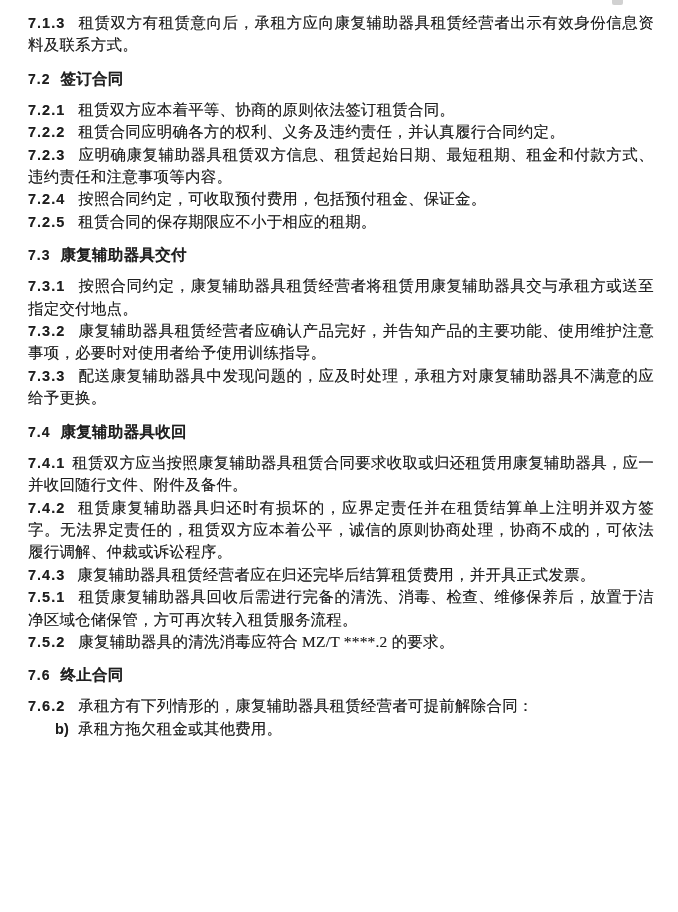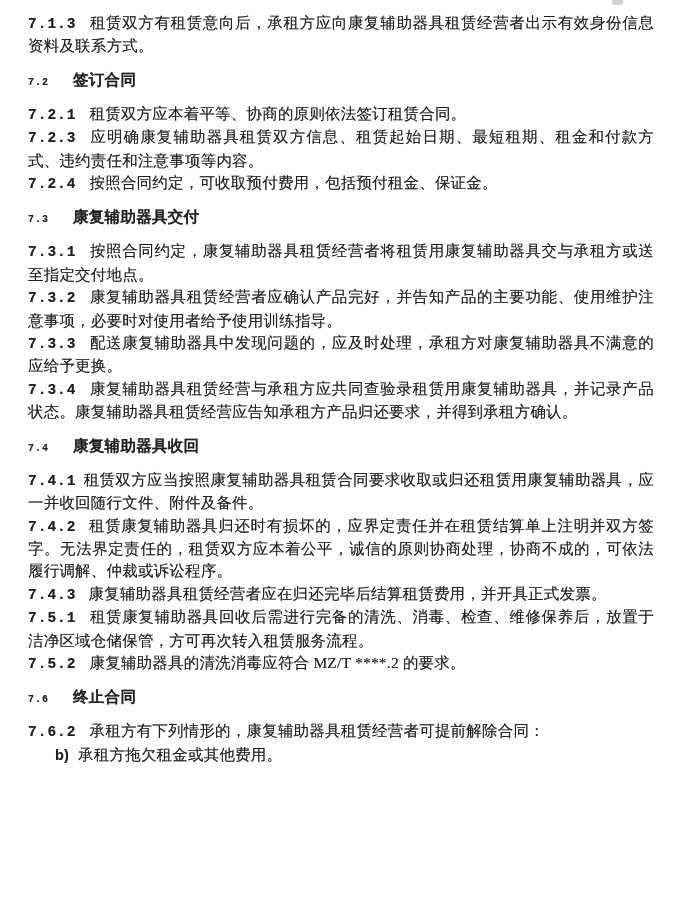--- a/index.html
+++ b/index.html
@@ -20,38 +20,38 @@
     left: 28px;
     width: 626px;
   }
   .clause {
     font-size: 15.5px;
     line-height: 22.4px;
     text-align: justify;
     letter-spacing: 0.2px;
   }
   .clause-num {
-    font-family: Liberation Mono, monospace;
+    font-family: Liberation Sans, sans-serif;
     font-weight: 700;
     font-size: 14.5px;
     letter-spacing: 1px;
     white-space: nowrap;
   }
   .gap-normal .clause-num { margin-right: 13px; }
   .gap-small  .clause-num { margin-right: 7px; margin-top: 21px; }
   .gap-tight  .clause-num { margin-right: 12px; }
   .heading {
     font-family: "Liberation Sans", "DejaVu Sans", sans-serif;
     font-weight: 700;
     font-size: 15.5px;
     line-height: 22px;
     margin: 11px 0 9px 0;
     letter-spacing: 0.3px;
   }
-  .heading .clause-num { font-size: 10px; margin-right: 24px; }
+  .heading .clause-num { font-size: 14px; margin-right: 10px; }
   .list-item {
     font-size: 15.5px;
     line-height: 22.4px;
     padding-left: 27px;
     text-align: justify;
     letter-spacing: 0.2px;
   }
   .item-marker {
     font-family: "Liberation Sans", "DejaVu Sans", sans-serif;
     font-weight: 700;
@@ -74,27 +74,28 @@
 </style>
 </head>
 <body>
 
 <div class="page">
   <div class="scan-artifact"></div>
   <div class="doc-body">
       <p class="clause gap-normal"><span class="clause-num">7.1.3</span><span>租赁双方有租赁意向后，承租方应向康复辅助器具租赁经营者出示有效身份信息资料及联系方式。</span></p>
       <h2 class="heading"><span class="clause-num">7.2</span><span>签订合同</span></h2>
       <p class="clause gap-normal"><span class="clause-num">7.2.1</span><span>租赁双方应本着平等、协商的原则依法签订租赁合同。</span></p>
+      <p class="clause gap-normal"><span class="clause-num">7.2.2</span><span>租赁合同应明确各方的权利、义务及违约责任，并认真履行合同约定。</span></p>
       <p class="clause gap-normal"><span class="clause-num">7.2.3</span><span>应明确康复辅助器具租赁双方信息、租赁起始日期、最短租期、租金和付款方式、违约责任和注意事项等内容。</span></p>
       <p class="clause gap-normal"><span class="clause-num">7.2.4</span><span>按照合同约定，可收取预付费用，包括预付租金、保证金。</span></p>
+      <p class="clause gap-normal"><span class="clause-num">7.2.5</span><span>租赁合同的保存期限应不小于相应的租期。</span></p>
       <h2 class="heading"><span class="clause-num">7.3</span><span>康复辅助器具交付</span></h2>
       <p class="clause gap-normal"><span class="clause-num">7.3.1</span><span>按照合同约定，康复辅助器具租赁经营者将租赁用康复辅助器具交与承租方或送至指定交付地点。</span></p>
       <p class="clause gap-normal"><span class="clause-num">7.3.2</span><span>康复辅助器具租赁经营者应确认产品完好，并告知产品的主要功能、使用维护注意事项，必要时对使用者给予使用训练指导。</span></p>
       <p class="clause gap-normal"><span class="clause-num">7.3.3</span><span>配送康复辅助器具中发现问题的，应及时处理，承租方对康复辅助器具不满意的应给予更换。</span></p>
-      <p class="clause gap-normal"><span class="clause-num">7.3.4</span><span>康复辅助器具租赁经营与承租方应共同查验录租赁用康复辅助器具，并记录产品状态。康复辅助器具租赁经营应告知承租方产品归还要求，并得到承租方确认。</span></p>
       <h2 class="heading"><span class="clause-num">7.4</span><span>康复辅助器具收回</span></h2>
       <p class="clause gap-small"><span class="clause-num">7.4.1</span><span>租赁双方应当按照康复辅助器具租赁合同要求收取或归还租赁用康复辅助器具，应一并收回随行文件、附件及备件。</span></p>
       <p class="clause gap-tight"><span class="clause-num">7.4.2</span><span>租赁康复辅助器具归还时有损坏的，应界定责任并在租赁结算单上注明并双方签字。无法界定责任的，租赁双方应本着公平，诚信的原则协商处理，协商不成的，可依法履行调解、仲裁或诉讼程序。</span></p>
       <p class="clause gap-tight"><span class="clause-num">7.4.3</span><span>康复辅助器具租赁经营者应在归还完毕后结算租赁费用，并开具正式发票。</span></p>
       <p class="clause gap-normal"><span class="clause-num">7.5.1</span><span>租赁康复辅助器具回收后需进行完备的清洗、消毒、检查、维修保养后，放置于洁净区域仓储保管，方可再次转入租赁服务流程。</span></p>
       <p class="clause gap-normal"><span class="clause-num">7.5.2</span><span>康复辅助器具的清洗消毒应符合 MZ/T ****.2 的要求。</span></p>
       <h2 class="heading"><span class="clause-num">7.6</span><span>终止合同</span></h2>
       <p class="clause gap-normal"><span class="clause-num">7.6.2</span><span>承租方有下列情形的，康复辅助器具租赁经营者可提前解除合同：</span></p>
       <p class="list-item"><span class="item-marker">b)</span><span>承租方拖欠租金或其他费用。</span></p>
     </div>

